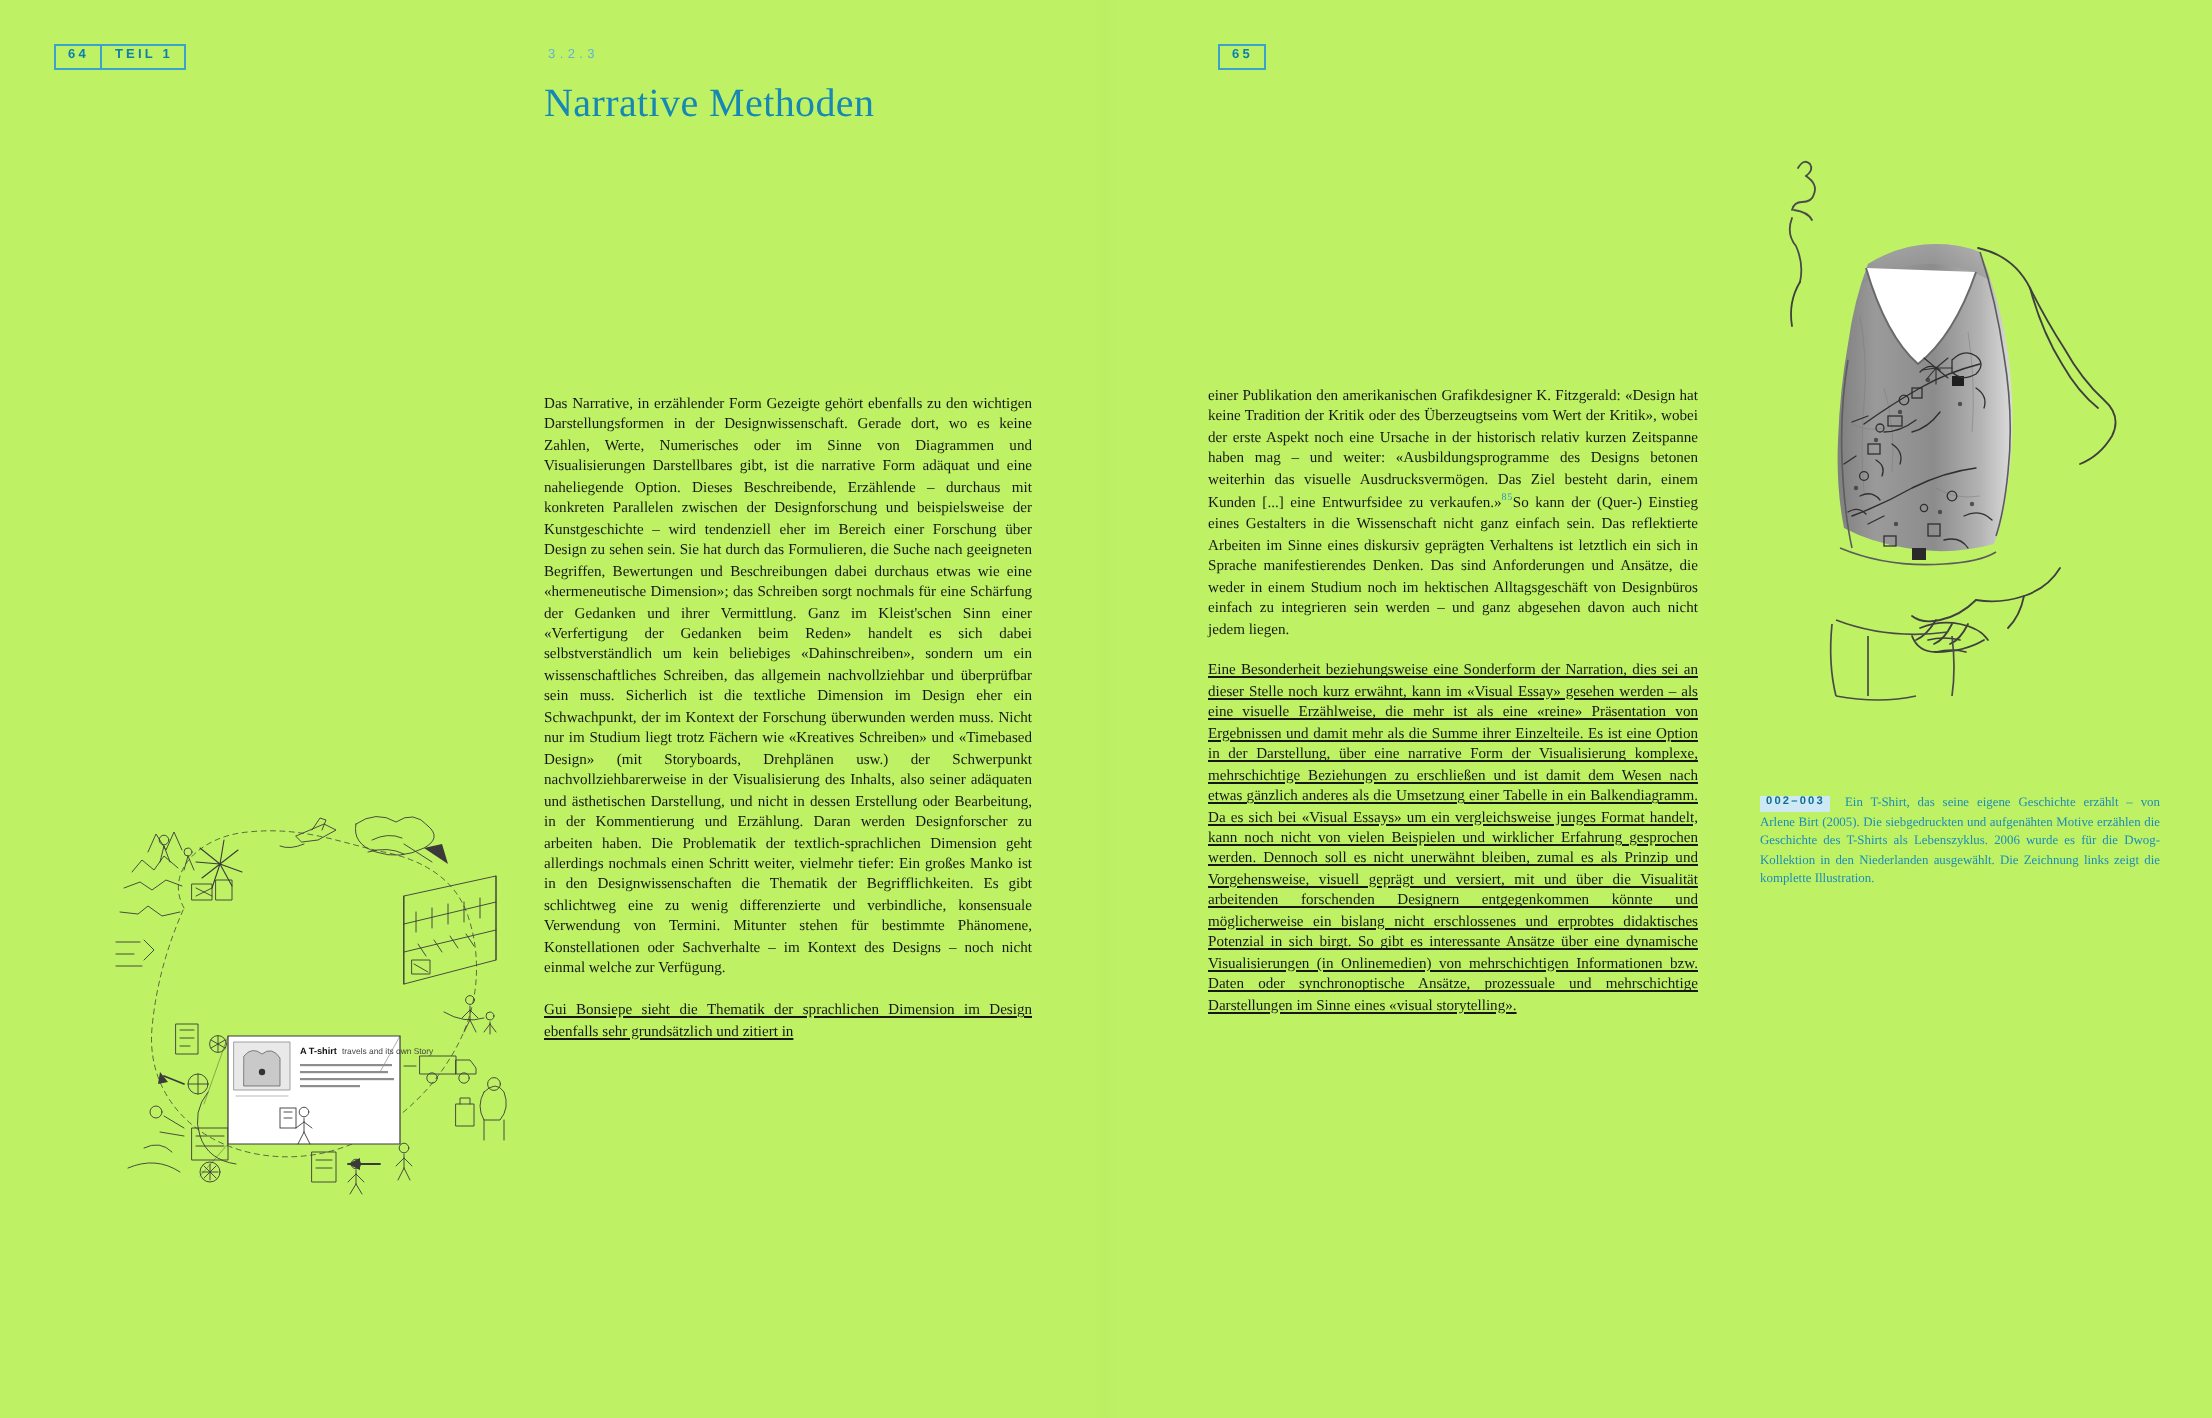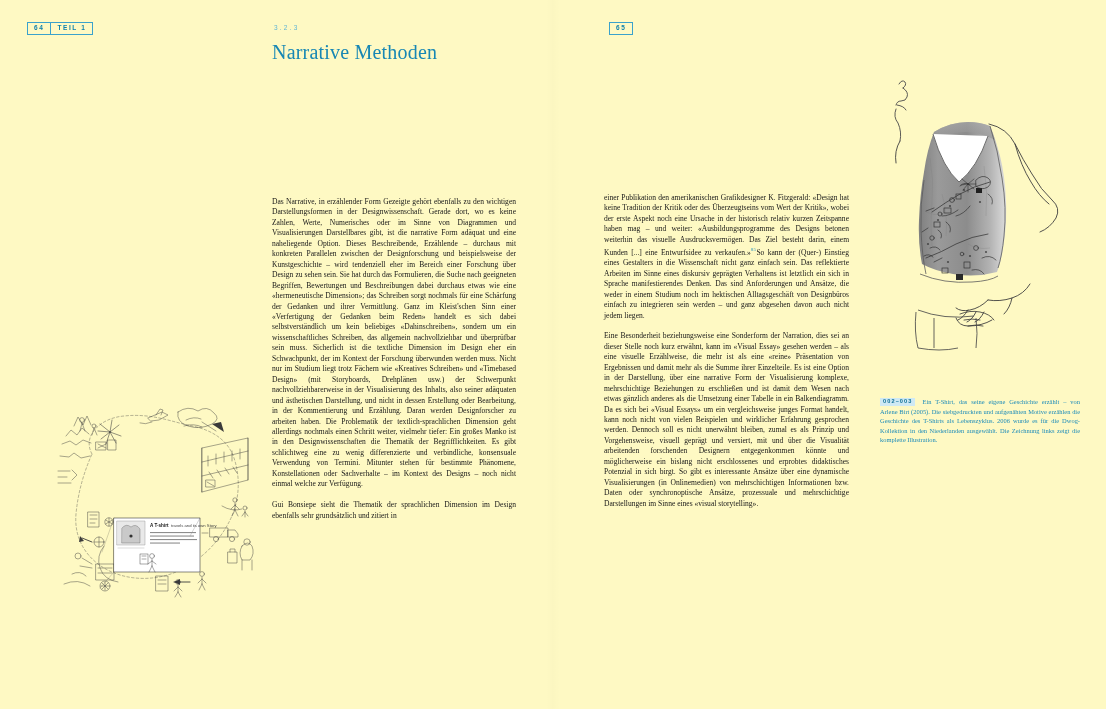--- a/index.html
+++ b/index.html
@@ -20,21 +20,21 @@
   
   .spread {
     position: absolute;
     inset: 0;
     display: flex;
   }
   .page {
     position: relative;
     height: 709px;
     box-sizing: border-box;
-    background: #fef9c3;
+    background: #bef264;
   }
   .page-left  { width: 553px; }
   .page-right { width: 553px; }
 
   
   .runhead {
     position: absolute;
     top: 22px;
     display: flex;
     align-items: stretch;
@@ -88,21 +88,21 @@
     position: absolute;
     box-sizing: border-box;
     font-size: 7.55px;
     line-height: 10.45px;
     text-align: justify;
     text-justify: inter-word;
     color: #171717;
     hyphens: manual;
   }
   .col p { margin: 0 0 10.4px 0; }
-  .col p:last-child { margin-bottom: 0; }
+  .col p:last-child { margin-bottom: 0; text-decoration: underline; }
 
   .col-l2 { left: 272px; top: 197px; width: 244px; }
   .col-r1 { left: 604px; top: 193px; width: 245px; }
 
   .fnote {
     font-size: 5px;
     vertical-align: super;
     color: #2c93bd;
     letter-spacing: 0.3px;
   }

